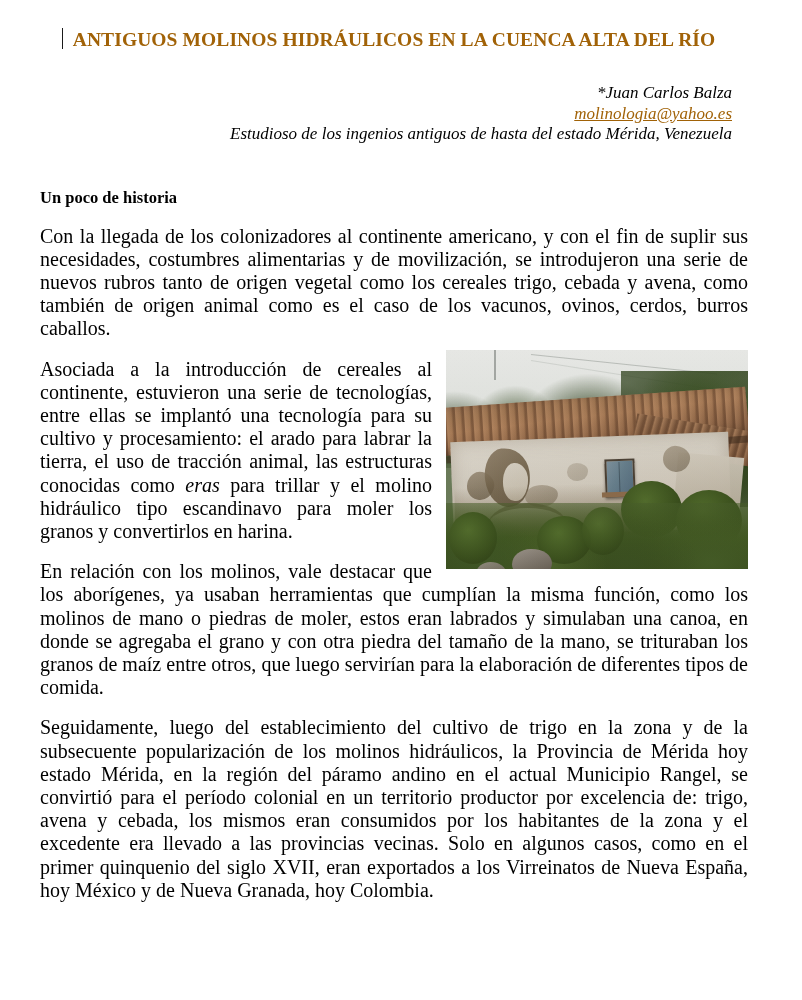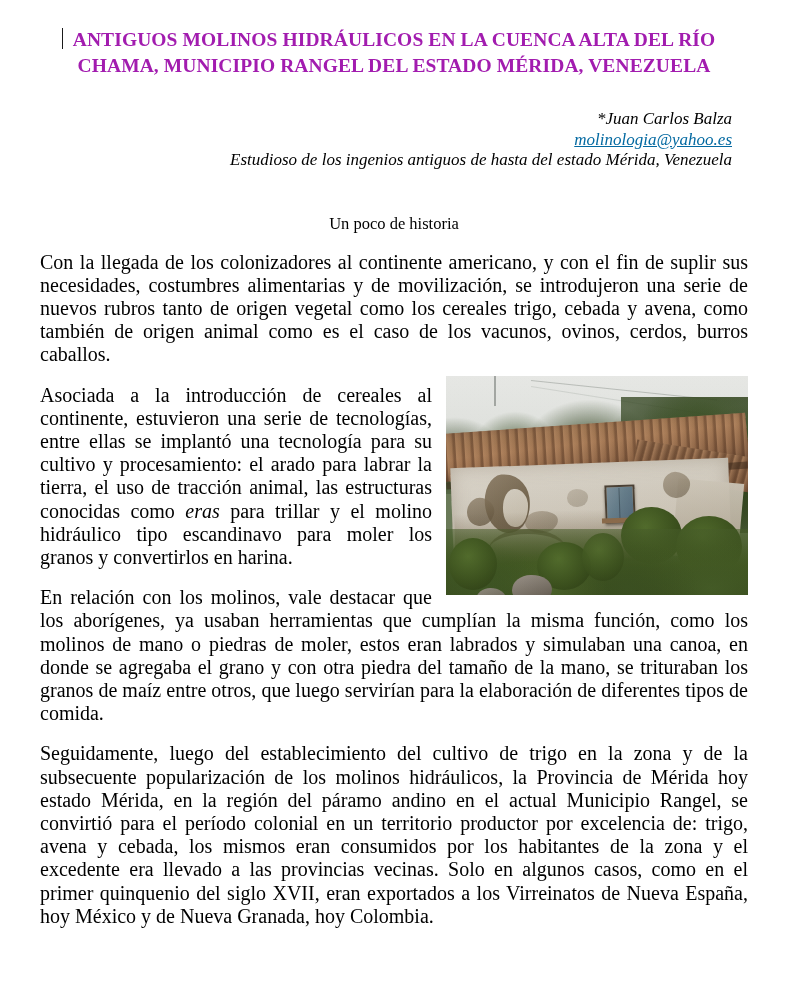--- a/index.html
+++ b/index.html
@@ -26,21 +26,21 @@
   }
 
   
   .doc-title {
     margin: 0;
     padding-top: 27px;
     text-align: center;
     font-size: 19.5px;
     line-height: 26px;
     font-weight: bold;
-    color: #a21caf;
+    color: #a16207;
     letter-spacing: 0.1px;
     position: relative;
   }
   .doc-title .caret {
     display: inline-block;
     position: absolute;
     left: 22px;
     top: 28px;
     width: 1px;
     height: 21px;
@@ -52,34 +52,34 @@
   .author-block {
     margin: 16px;
     padding-top: 14px;
     text-align: right;
     font-style: italic;
     font-size: 17px;
     line-height: 20.5px;
   }
   .author-line { display: block; white-space: nowrap; }
   .email-link {
-    color: #0369a1;
+    color: #a16207;
     text-decoration: underline;
     font-style: italic;
     font-family: Liberation Serif, serif;
   }
 
   
   .section-heading {
     margin: 0;
     padding-top: 26px;
     font-size: 16.5px;
     line-height: 21px;
-    font-weight: normal;
-    text-align: center;
+    font-weight: bold;
+    text-align: left;
   }
 
   
   .body-text {
     margin: 0;
     padding-top: 17px;
     font-size: 20px;
     line-height: 23.2px;
     text-align: justify;
     text-justify: inter-word;
@@ -313,21 +313,20 @@
   .clearfix::after { content: ""; display: table; clear: both; }
 </style>
 </head>
 <body>
 
 <div class="page">
 
   <h1 class="doc-title">
     <span class="caret"></span>
     <span class="title-line">ANTIGUOS MOLINOS HIDRÁULICOS EN LA CUENCA ALTA DEL RÍO</span>
-    <span class="title-line">CHAMA, MUNICIPIO RANGEL DEL ESTADO MÉRIDA, VENEZUELA</span>
   </h1>
 
   <div class="author-block">
     <span class="author-line">*Juan Carlos Balza</span>
     <span class="author-line"><a class="email-link" href="#">molinologia@yahoo.es</a></span>
     <span class="author-line">Estudioso de los ingenios antiguos de hasta del estado Mérida, Venezuela</span>
   </div>
 
   <h2 class="section-heading">Un poco de historia</h2>
 

